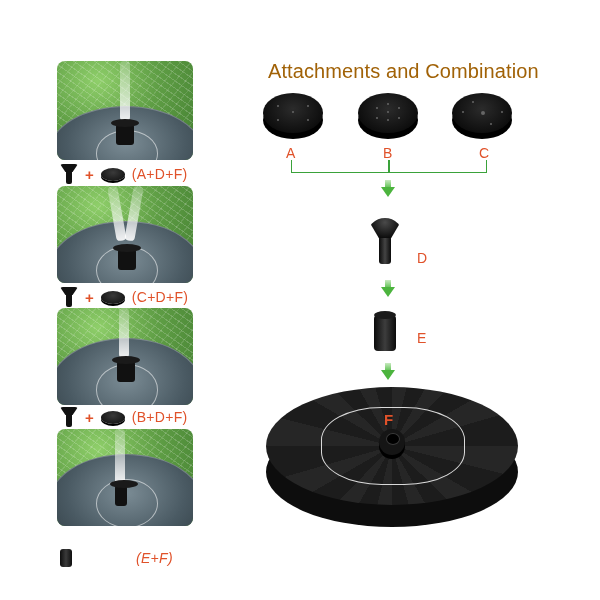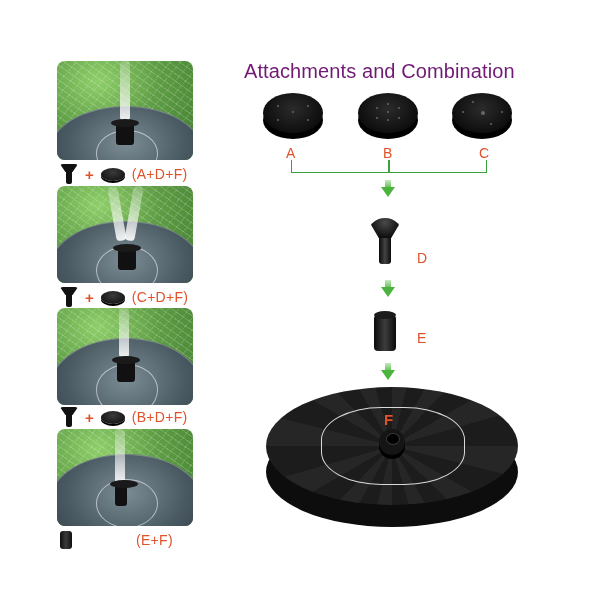--- a/index.html
+++ b/index.html
@@ -1,18 +1,18 @@
 <!DOCTYPE html>
 <html><head>
 <meta charset="utf-8">
 <style>
   html, body { margin:0; padding:0; background:#ffffff; }
   body { width:600px; height:600px; position:relative; overflow:hidden; font-family:"Liberation Sans", sans-serif; }
   .abs { position:absolute; }
-  .title { left:244px; top:60px; font-size:20px; color:#701a75; white-space:nowrap; letter-spacing:0.1px; }
+  .title { left:268px; top:60px; font-size:20px; color:#a16207; white-space:nowrap; letter-spacing:0.1px; }
 
   
   .panel { position:absolute; left:57px; width:136px; border-radius:8px; overflow:hidden;
            background: radial-gradient(ellipse at 30% 20%, #8fcf6a 0%, #5f9e45 45%, #3f7a2e 100%); }
   .panel .speck { position:absolute; inset:0;
      background-image:
        repeating-linear-gradient(35deg, rgba(255,255,255,0.18) 0 1px, transparent 1px 6px),
        repeating-linear-gradient(-50deg, rgba(255,255,255,0.12) 0 1px, transparent 1px 8px); }
   .panel .disc { position:absolute; left:-8px; width:152px; border-radius:50%;
      background: radial-gradient(ellipse at 50% 40%, #7b8c95 0%, #4a5a63 55%, #2d393f 100%);
@@ -116,21 +116,21 @@
 </div>
 
 <div class="panel" style="top:429px;height:97px;">
   <div class="speck"></div>
   <div class="disc" style="top:25px;height:95px;">
       <div class="ring"></div>
     </div>
   <div class="jet" style="left:58px;top:0;height:55px;"></div>
   <div class="nozzle" style="left:58px;top:55px;width:12px;"></div>
 </div>
-<div class="combo" style="top:530px;">
+<div class="combo" style="top:548px;font-style:italic;">
   <span class="e-mini"></span>
   <span style="width:50px;"></span>
   <span class="combo-label">(E+F)</span>
 </div>
 
 <div class="att" style="left:263px;">
   <div class="side"></div>
     <div class="top"></div>
   <div class="dot" style="left:29px;top:18px;"></div>
     <div class="dot" style="left:14px;top:12px;"></div>

